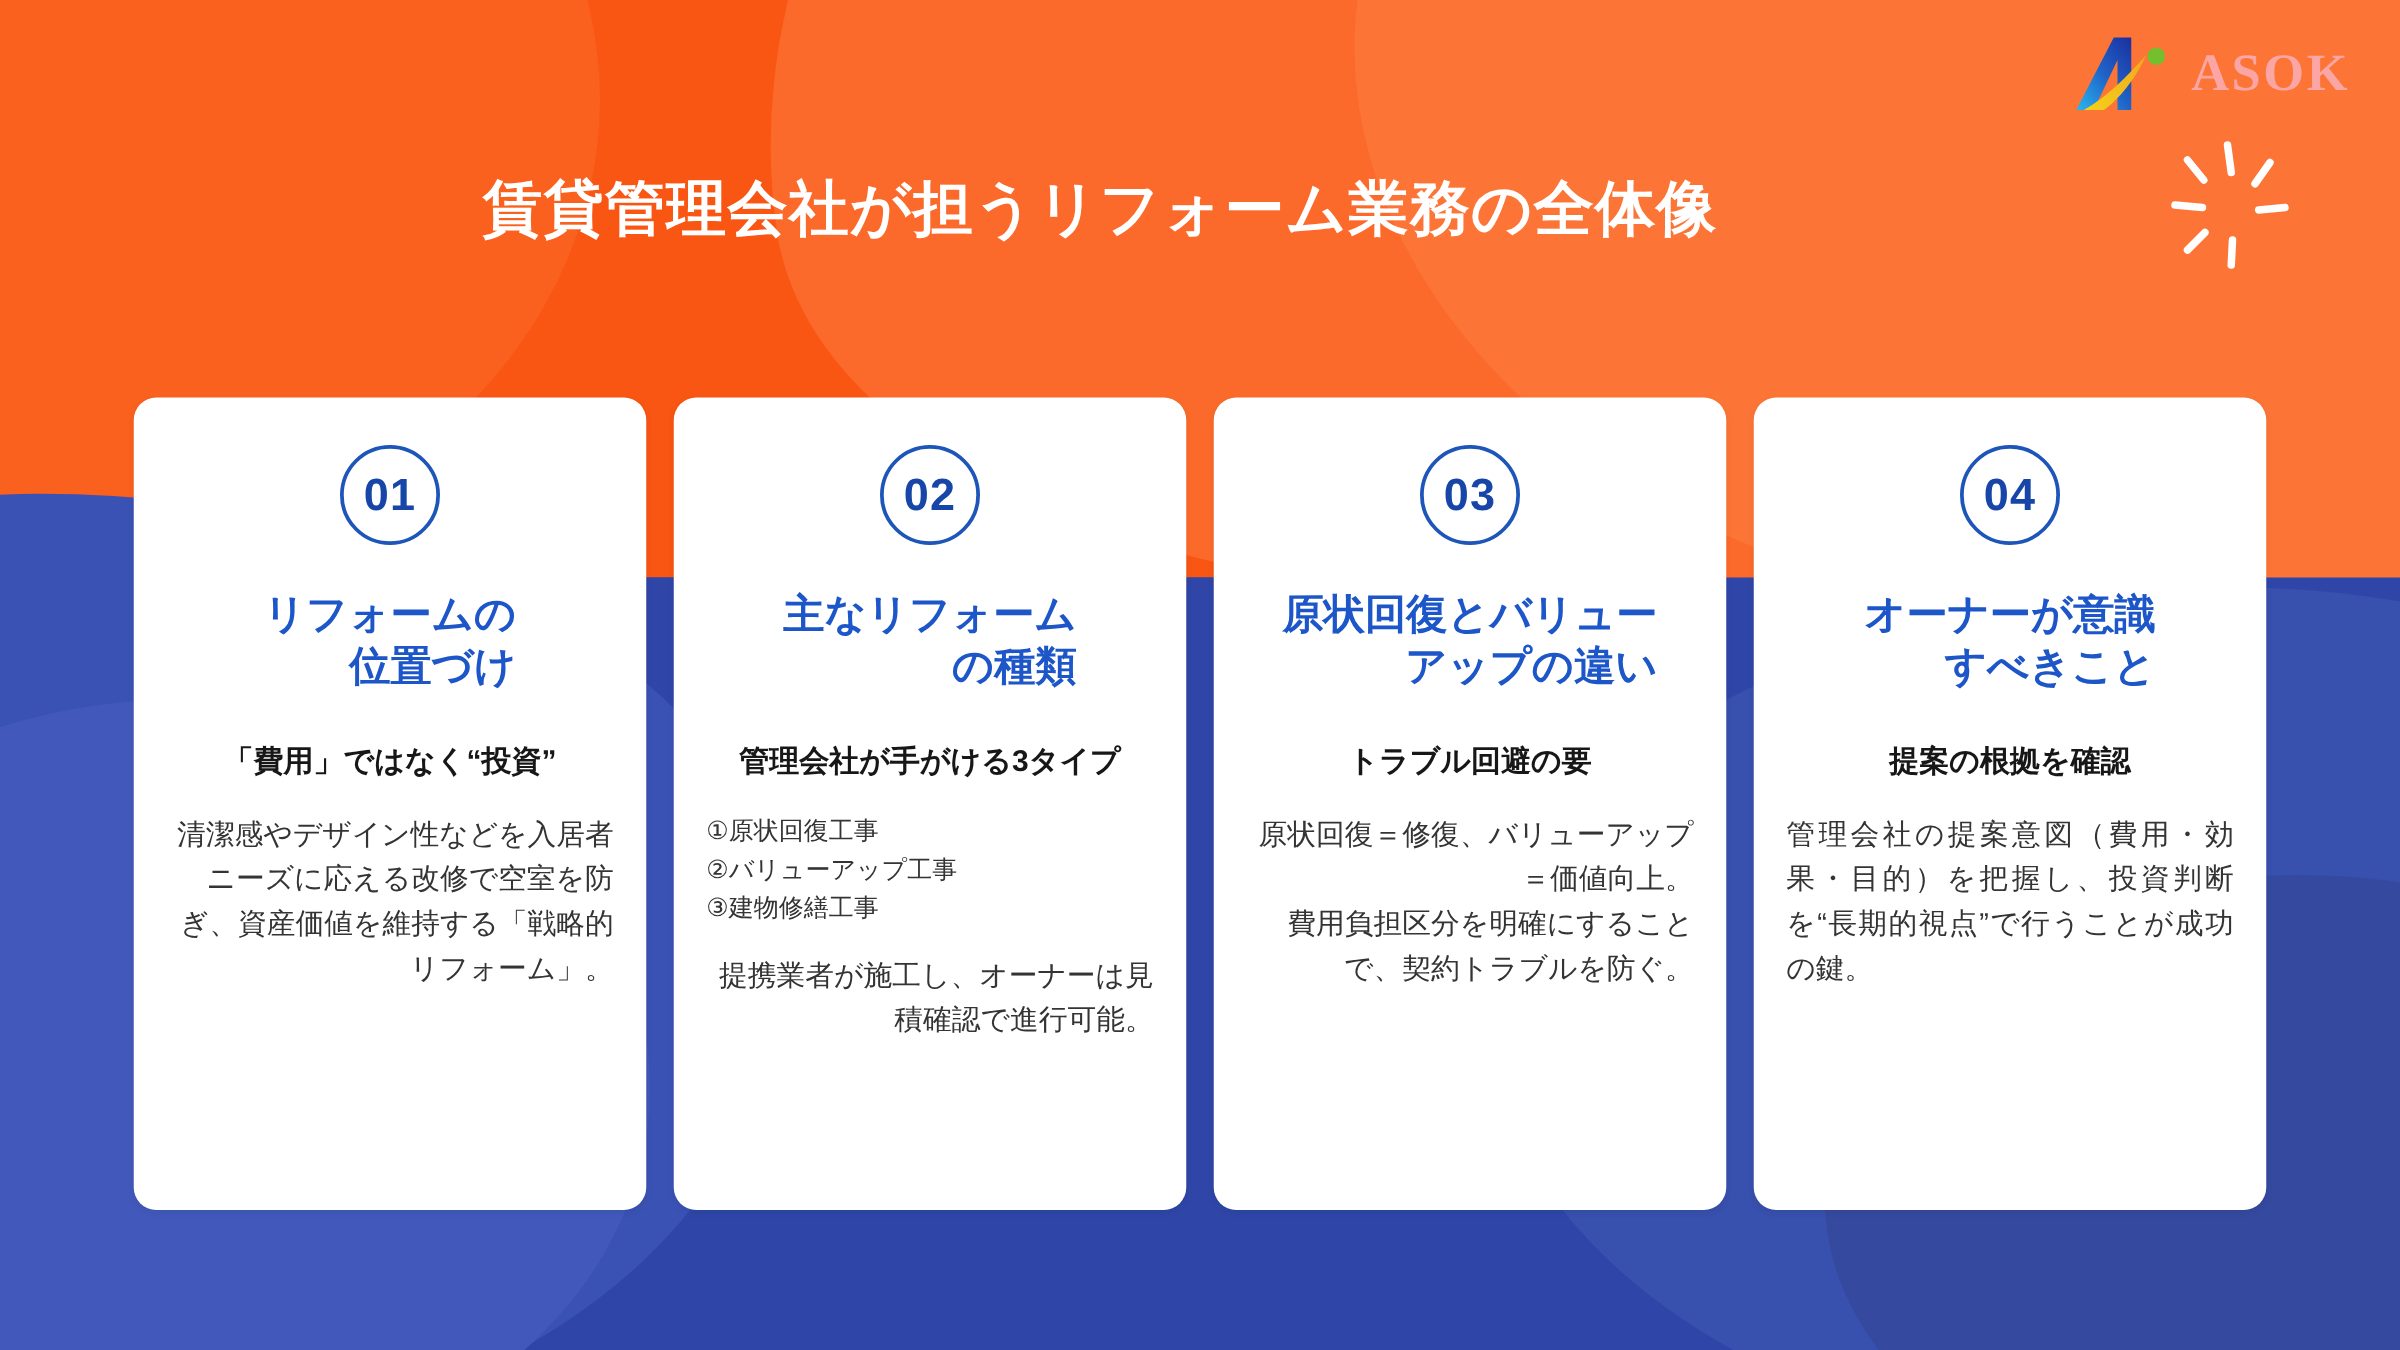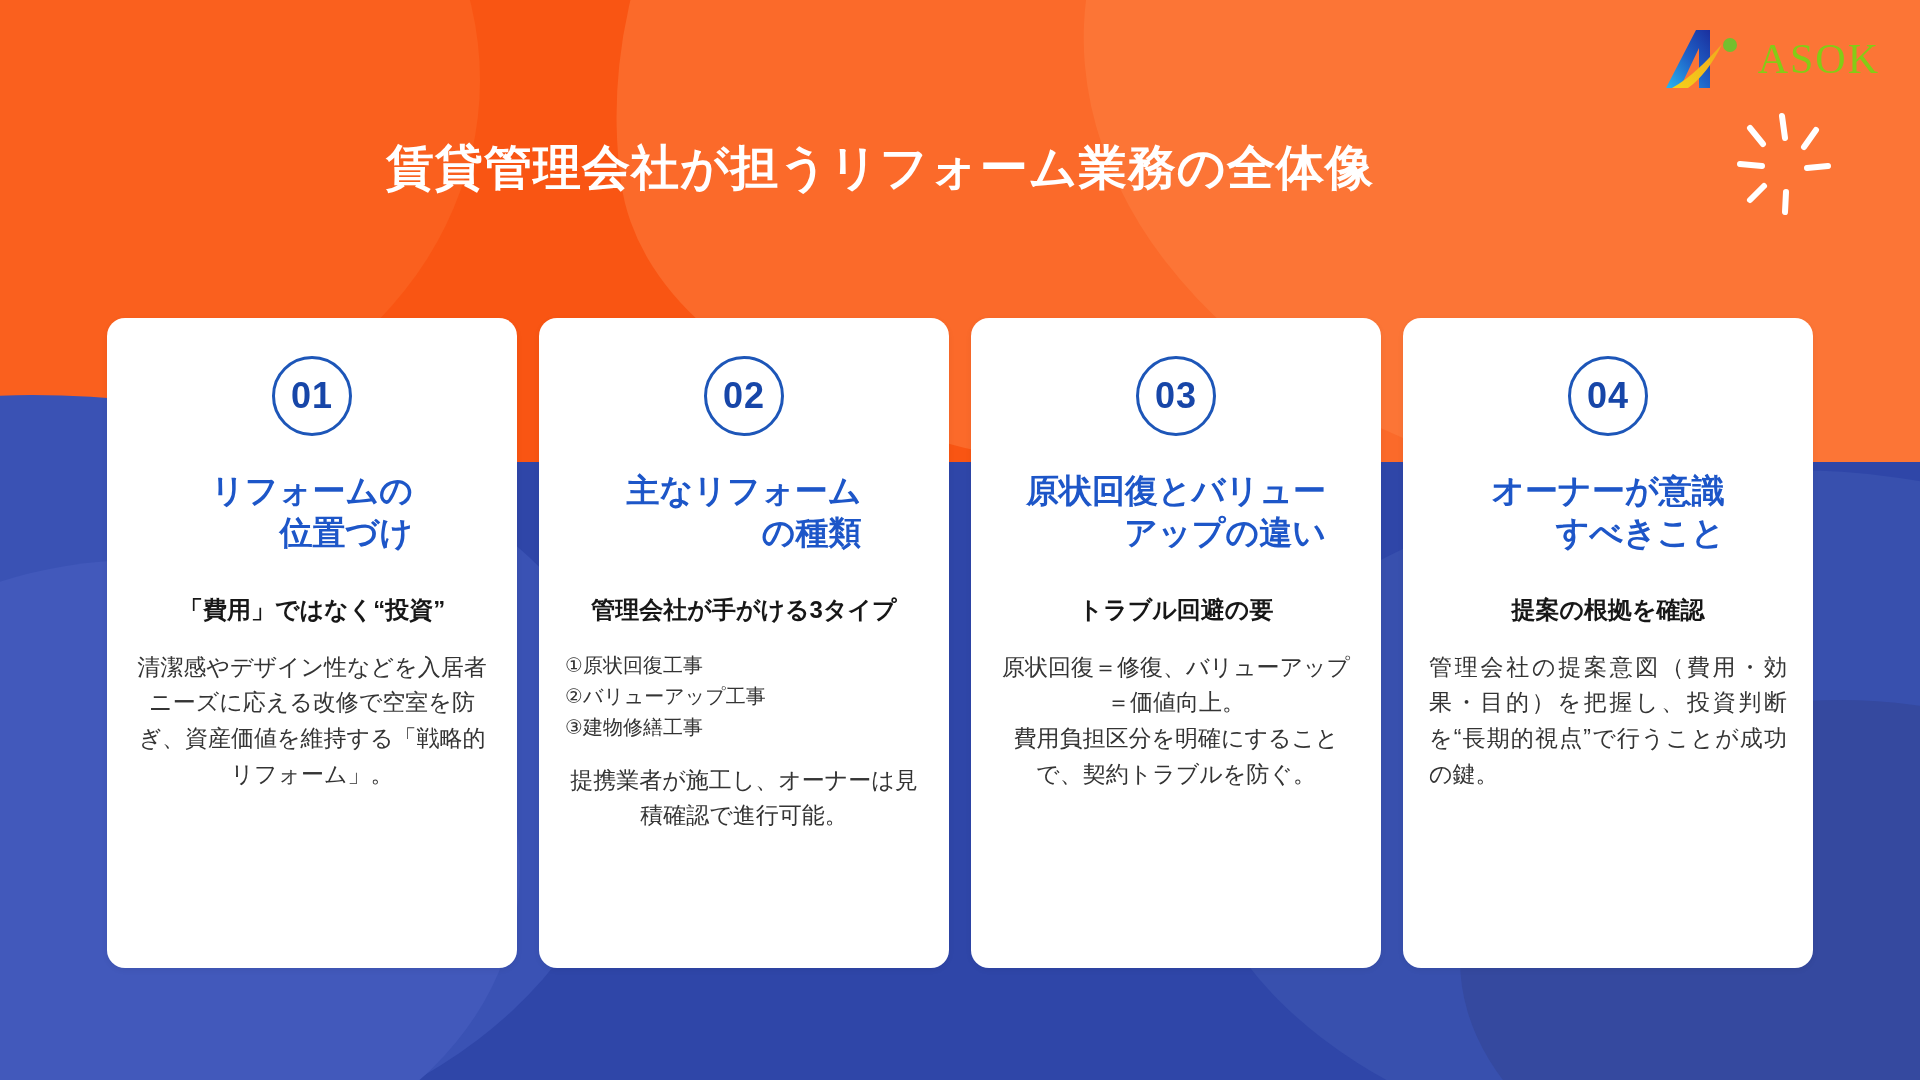--- a/index.html
+++ b/index.html
@@ -56,22 +56,23 @@
 
   
   #logo{
     position:absolute; right:40px; top:26px;
     display:flex; align-items:center; gap:14px;
     height:66px;
   }
   #logo .mark{ width:78px; height:62px; }
   #logo .wordmark{
     font-family:"Liberation Serif","DejaVu Serif",serif;
-    font-size:42px; letter-spacing:2px; color:#84cc16;
+    font-size:42px; letter-spacing:2px; color:#fca5a5;
     line-height:1;
+    font-weight:bold;
   }
 
   
   #title{
     position:absolute; left:0; top:142px; width:1760px;
     text-align:center;
     color:#ffffff;
     font-size:48px;
     font-weight:bold;
     letter-spacing:1px;
@@ -118,21 +119,21 @@
     text-align:center;
     line-height:1.3;
     white-space:pre-line;
   }
   .card-body{
     margin-top:24px;
     color:#343434;
     font-size:23px;
     line-height:1.55;
     width:100%;
-    text-align:center;
+    text-align:right;
     white-space:pre-line;
   }
   .card-body.justify{ text-align:justify; text-justify:inter-ideograph; }
 
   .card-list{
     margin-top:24px; width:100%;
     color:#343434; font-size:20px; line-height:1.55;
     list-style:none;
   }
   .card-list li{ white-space:nowrap; }

